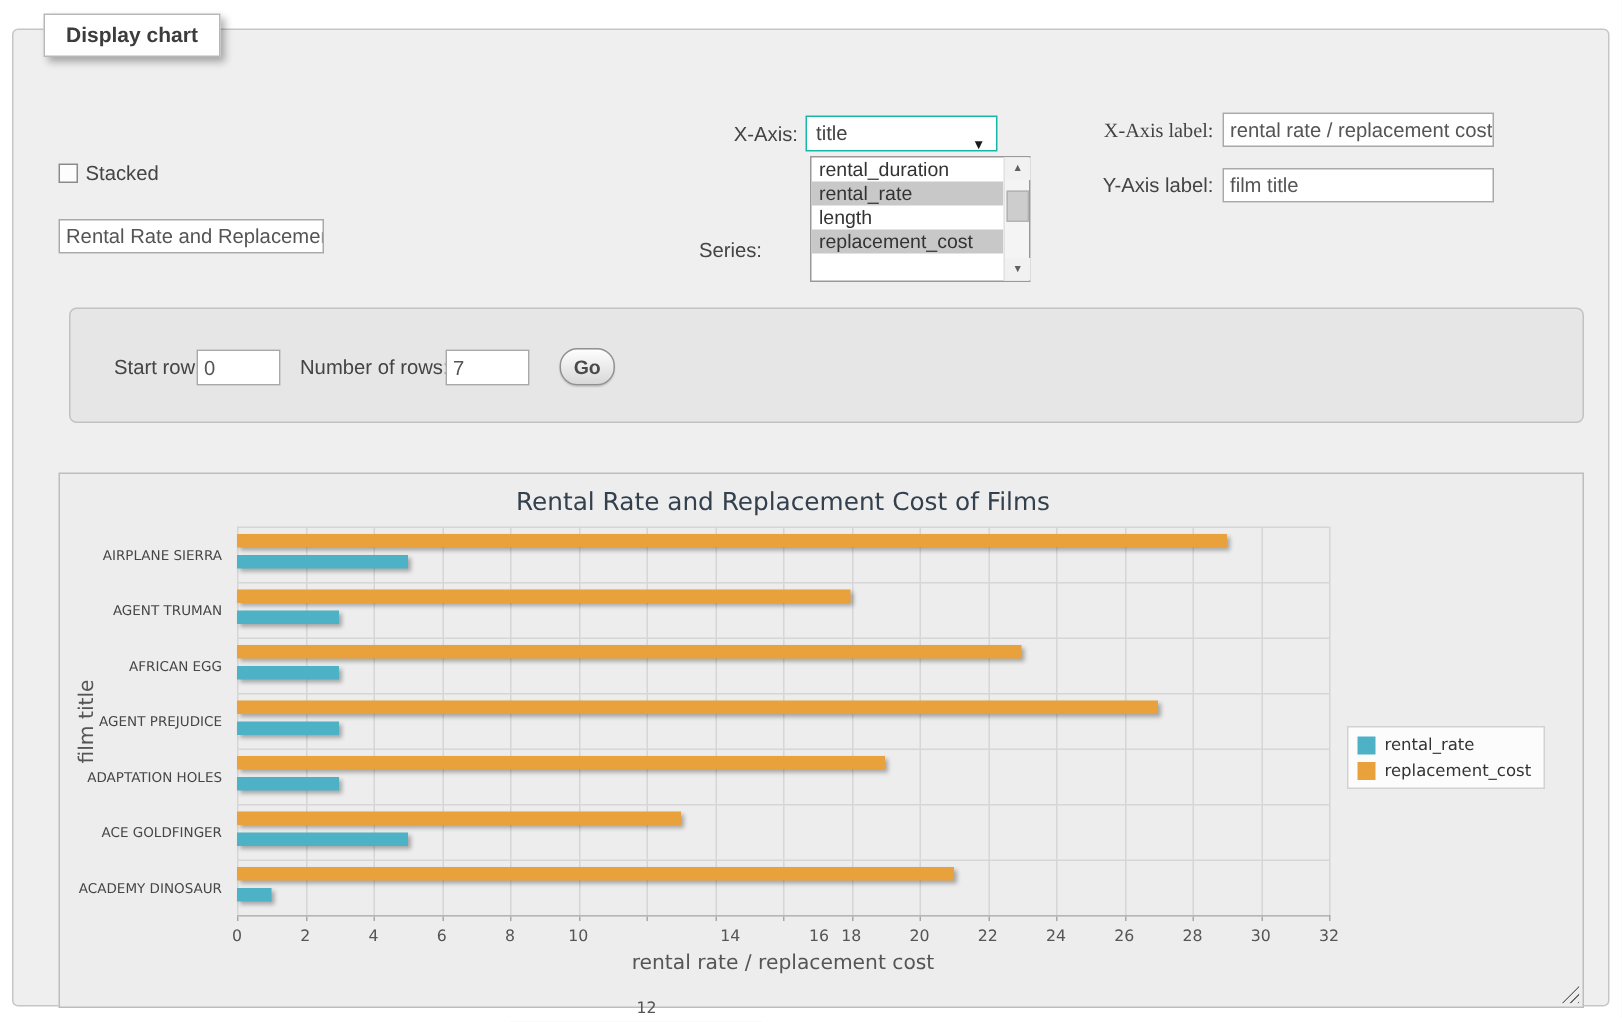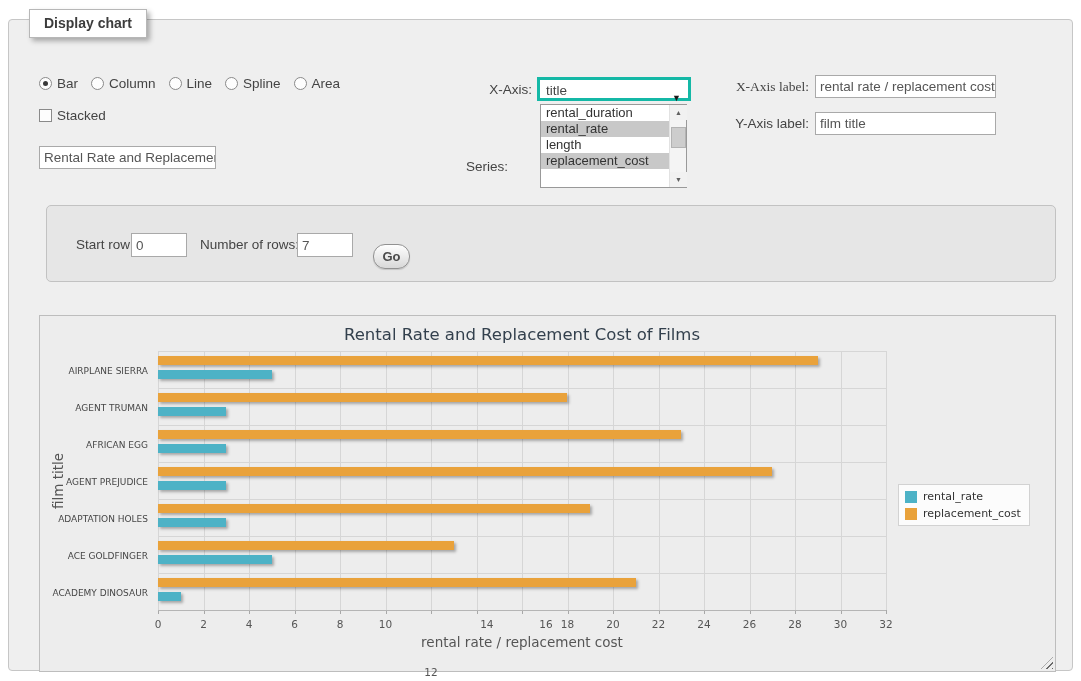--- a/index.html
+++ b/index.html
@@ -27,22 +27,22 @@
   
   .choice-row { position:absolute; left:30px; top:56px; display:flex; align-items:center; gap:13px; }
   .choice { display:flex; align-items:center; gap:5px; font-size:13.5px; color:#444; cursor:default; }
   .radio { width:13px; height:13px; border:1px solid #8a8a8a; border-radius:50%; background:#fdfdfd; position:relative; flex:0 0 auto; }
   .radio.checked::after { content:""; position:absolute; left:3px; top:3px; width:5px; height:5px; border-radius:50%; background:#3a3a3a; }
   .checkbox { width:13px; height:13px; border:1px solid #8a8a8a; background:#fdfdfd; flex:0 0 auto; }
   .stacked-row { position:absolute; left:30px; top:88px; }
 
   
   .select {
-    position:absolute; left:528px; top:57px; width:154px; height:24px;
-    background:#fff; border:3px solid #14b8a6; font-size:13.5px; color:#444;
+    position:absolute; left:528px; top:57px; width:128px; height:24px;
+    background:#fff; border:1px solid #14b8a6; font-size:13.5px; color:#444;
     line-height:22px; padding-left:6px;
   }
   .select .arrow { position:absolute; right:7px; top:7px; font-size:9px; color:#1a1a1a; }
 
   
   .listbox {
     position:absolute; left:531px; top:84px; width:147px; height:84px;
     background:#fff; border:1px solid #999; display:flex;
   }
   .listbox .opts { flex:1 1 auto; overflow:hidden; }
@@ -57,21 +57,21 @@
   
   .rows-panel {
     position:absolute; left:37px; top:185px; width:1010px; height:77px;
     background:#e6e6e6; border:1px solid #c2c2c2; border-radius:5px;
   }
   .go-btn {
     position:absolute; left:326px; top:26px; width:37px; height:25px;
     border:1px solid #919191; border-radius:12px;
     background:linear-gradient(#fefefe,#d8d8d8);
     font-family:"Liberation Sans", sans-serif; font-size:13px; font-weight:bold; color:#4a4a4a;
-    text-align:center; line-height:23px; box-shadow:0 1px 1px rgba(0,0,0,0.15);margin-top:12px;
+    text-align:center; line-height:23px; box-shadow:0 1px 1px rgba(0,0,0,0.15);
   }
 
   
   .chart-panel {
     position:absolute; left:30px; top:295px; width:1017px; height:357px;
     background:#ededed; border:1px solid #bdbdbd;
   }
   .chart-title {
     position:absolute; left:118px; top:9px; width:728px; text-align:center;
     font-family:"DejaVu Sans", sans-serif; font-size:16.5px; color:#33404d;
@@ -104,42 +104,20 @@
     clip-path:polygon(100% 0, 100% 100%, 0 100%);
   }
 </style>
 </head>
 <body>
 
 <div class="fieldset">
 
   <div class="legend-box" style="left:20px; top:-11px;">Display chart</div>
 
-  <div class="choice-row">
-    <span class="choice">
-      <span class="radio checked"></span>
-      <span>Bar</span>
-    </span>
-    <span class="choice">
-      <span class="radio"></span>
-      <span>Column</span>
-    </span>
-    <span class="choice">
-      <span class="radio"></span>
-      <span>Line</span>
-    </span>
-    <span class="choice">
-      <span class="radio"></span>
-      <span>Spline</span>
-    </span>
-    <span class="choice">
-      <span class="radio"></span>
-      <span>Area</span>
-    </span>
-  </div>
 
   <div class="choice-row stacked-row">
     <span class="choice">
       <span class="checkbox"></span>
       <span>Stacked</span>
     </span>
   </div>
 
   <div class="txt-input" style="left:30px; top:126px; width:177px; height:23px;">Rental Rate and Replacement Cost of Films</div>
 

